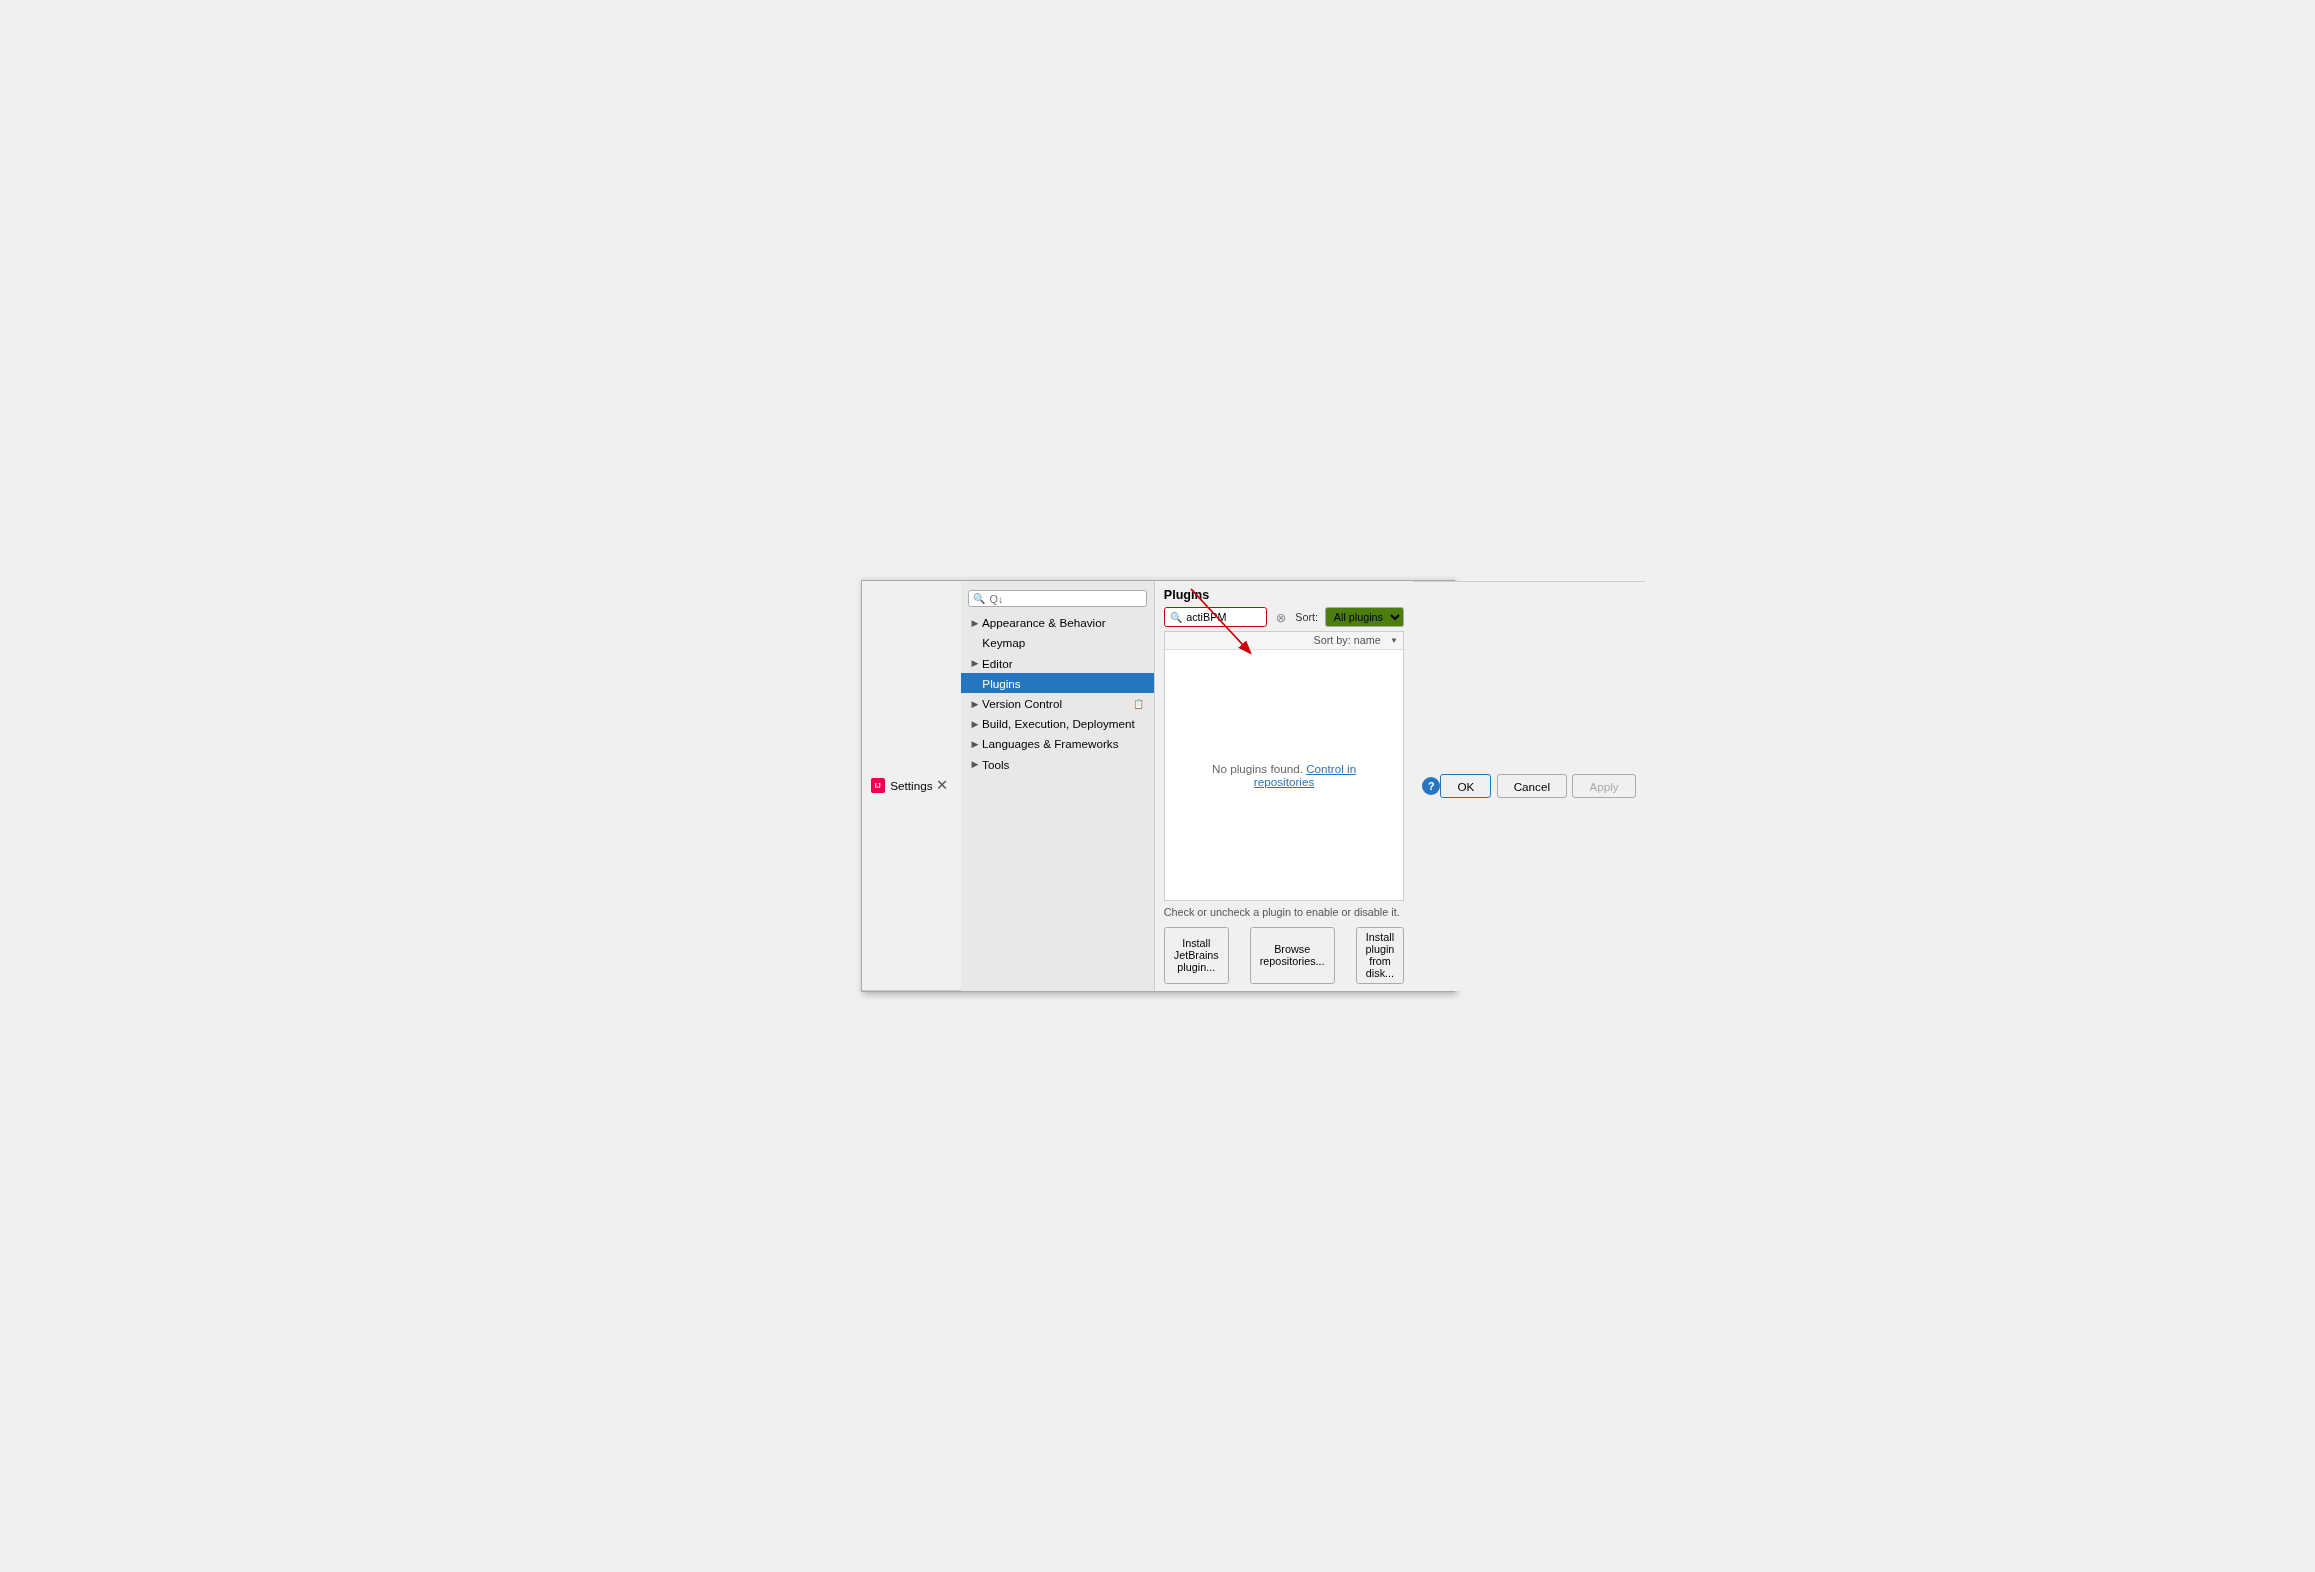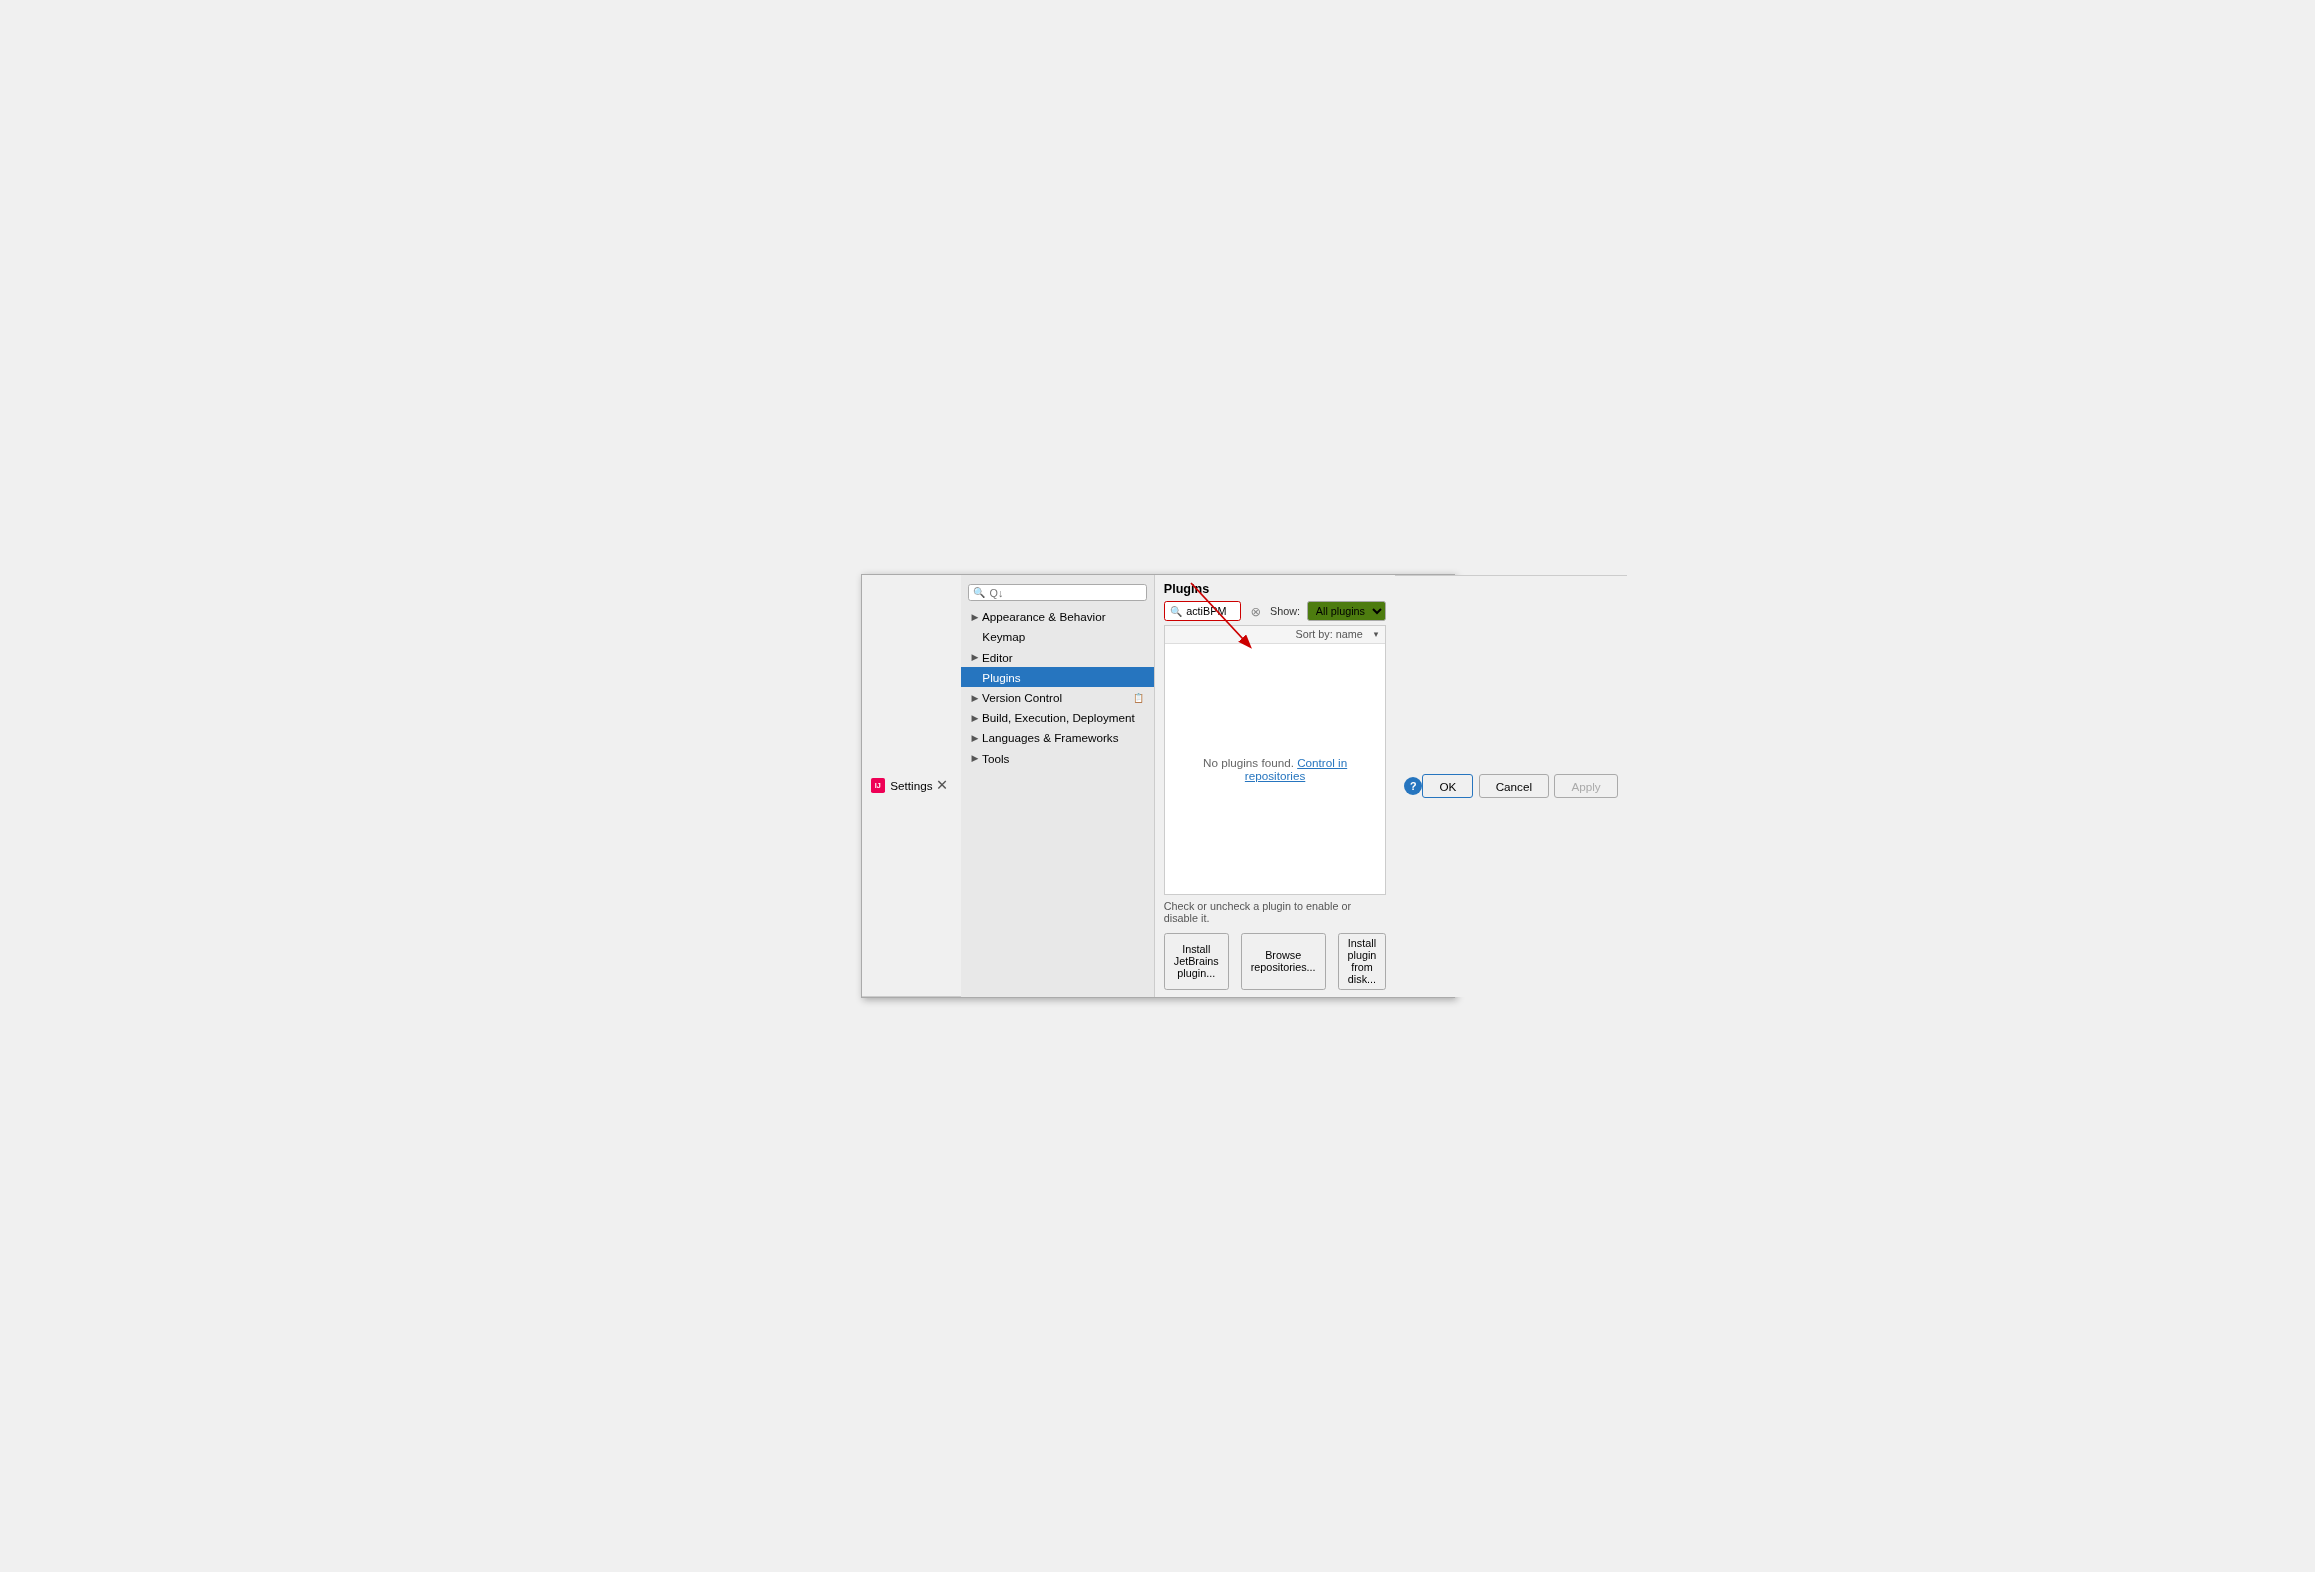--- a/index.html
+++ b/index.html
@@ -206,21 +206,21 @@
       text-decoration: underline;
       cursor: pointer;
     }
     .hint-text {
       font-size: 10.8px;
       color: #555;
       margin: 5.4px 0;
     }
     .plugin-buttons {
       display: flex;
-      gap: 12px;
+      gap: 21px;
       margin-top: 3.6px;
     }
     .plugin-btn {
       font-size: 10.8px;
       padding: 3.6px 9px;
       border: 0.9px solid #aaa;
       background: #f0f0f0;
       border-radius: 2.7px;
       cursor: pointer;
     }
@@ -334,21 +334,21 @@
     <div class="main-content">
       <div class="plugins-title">Plugins</div>
 
       <div class="annotation-overlay">
         <div class="plugin-search-bar">
           <div class="plugin-search-box">
             <span class="plugin-search-icon">🔍</span>
             <input class="plugin-search-input" type="text" value="actiBPM" style="">
           </div>
           <button class="clear-btn">⊗</button>
-          <span class="show-label">Show:</span>
+          <span class="show-label">Sort:</span>
           <select class="show-select">
             <option>All plugins</option>
             <option>Enabled</option>
             <option>Disabled</option>
             <option>Bundled</option>
             <option>Custom</option>
           </select>
         </div>
 
         <svg style="position:absolute; top:-27px; left:0; width:270px; height:162px; pointer-events:none; overflow:visible;" viewBox="0 0 300 180" width="270" height="162">

